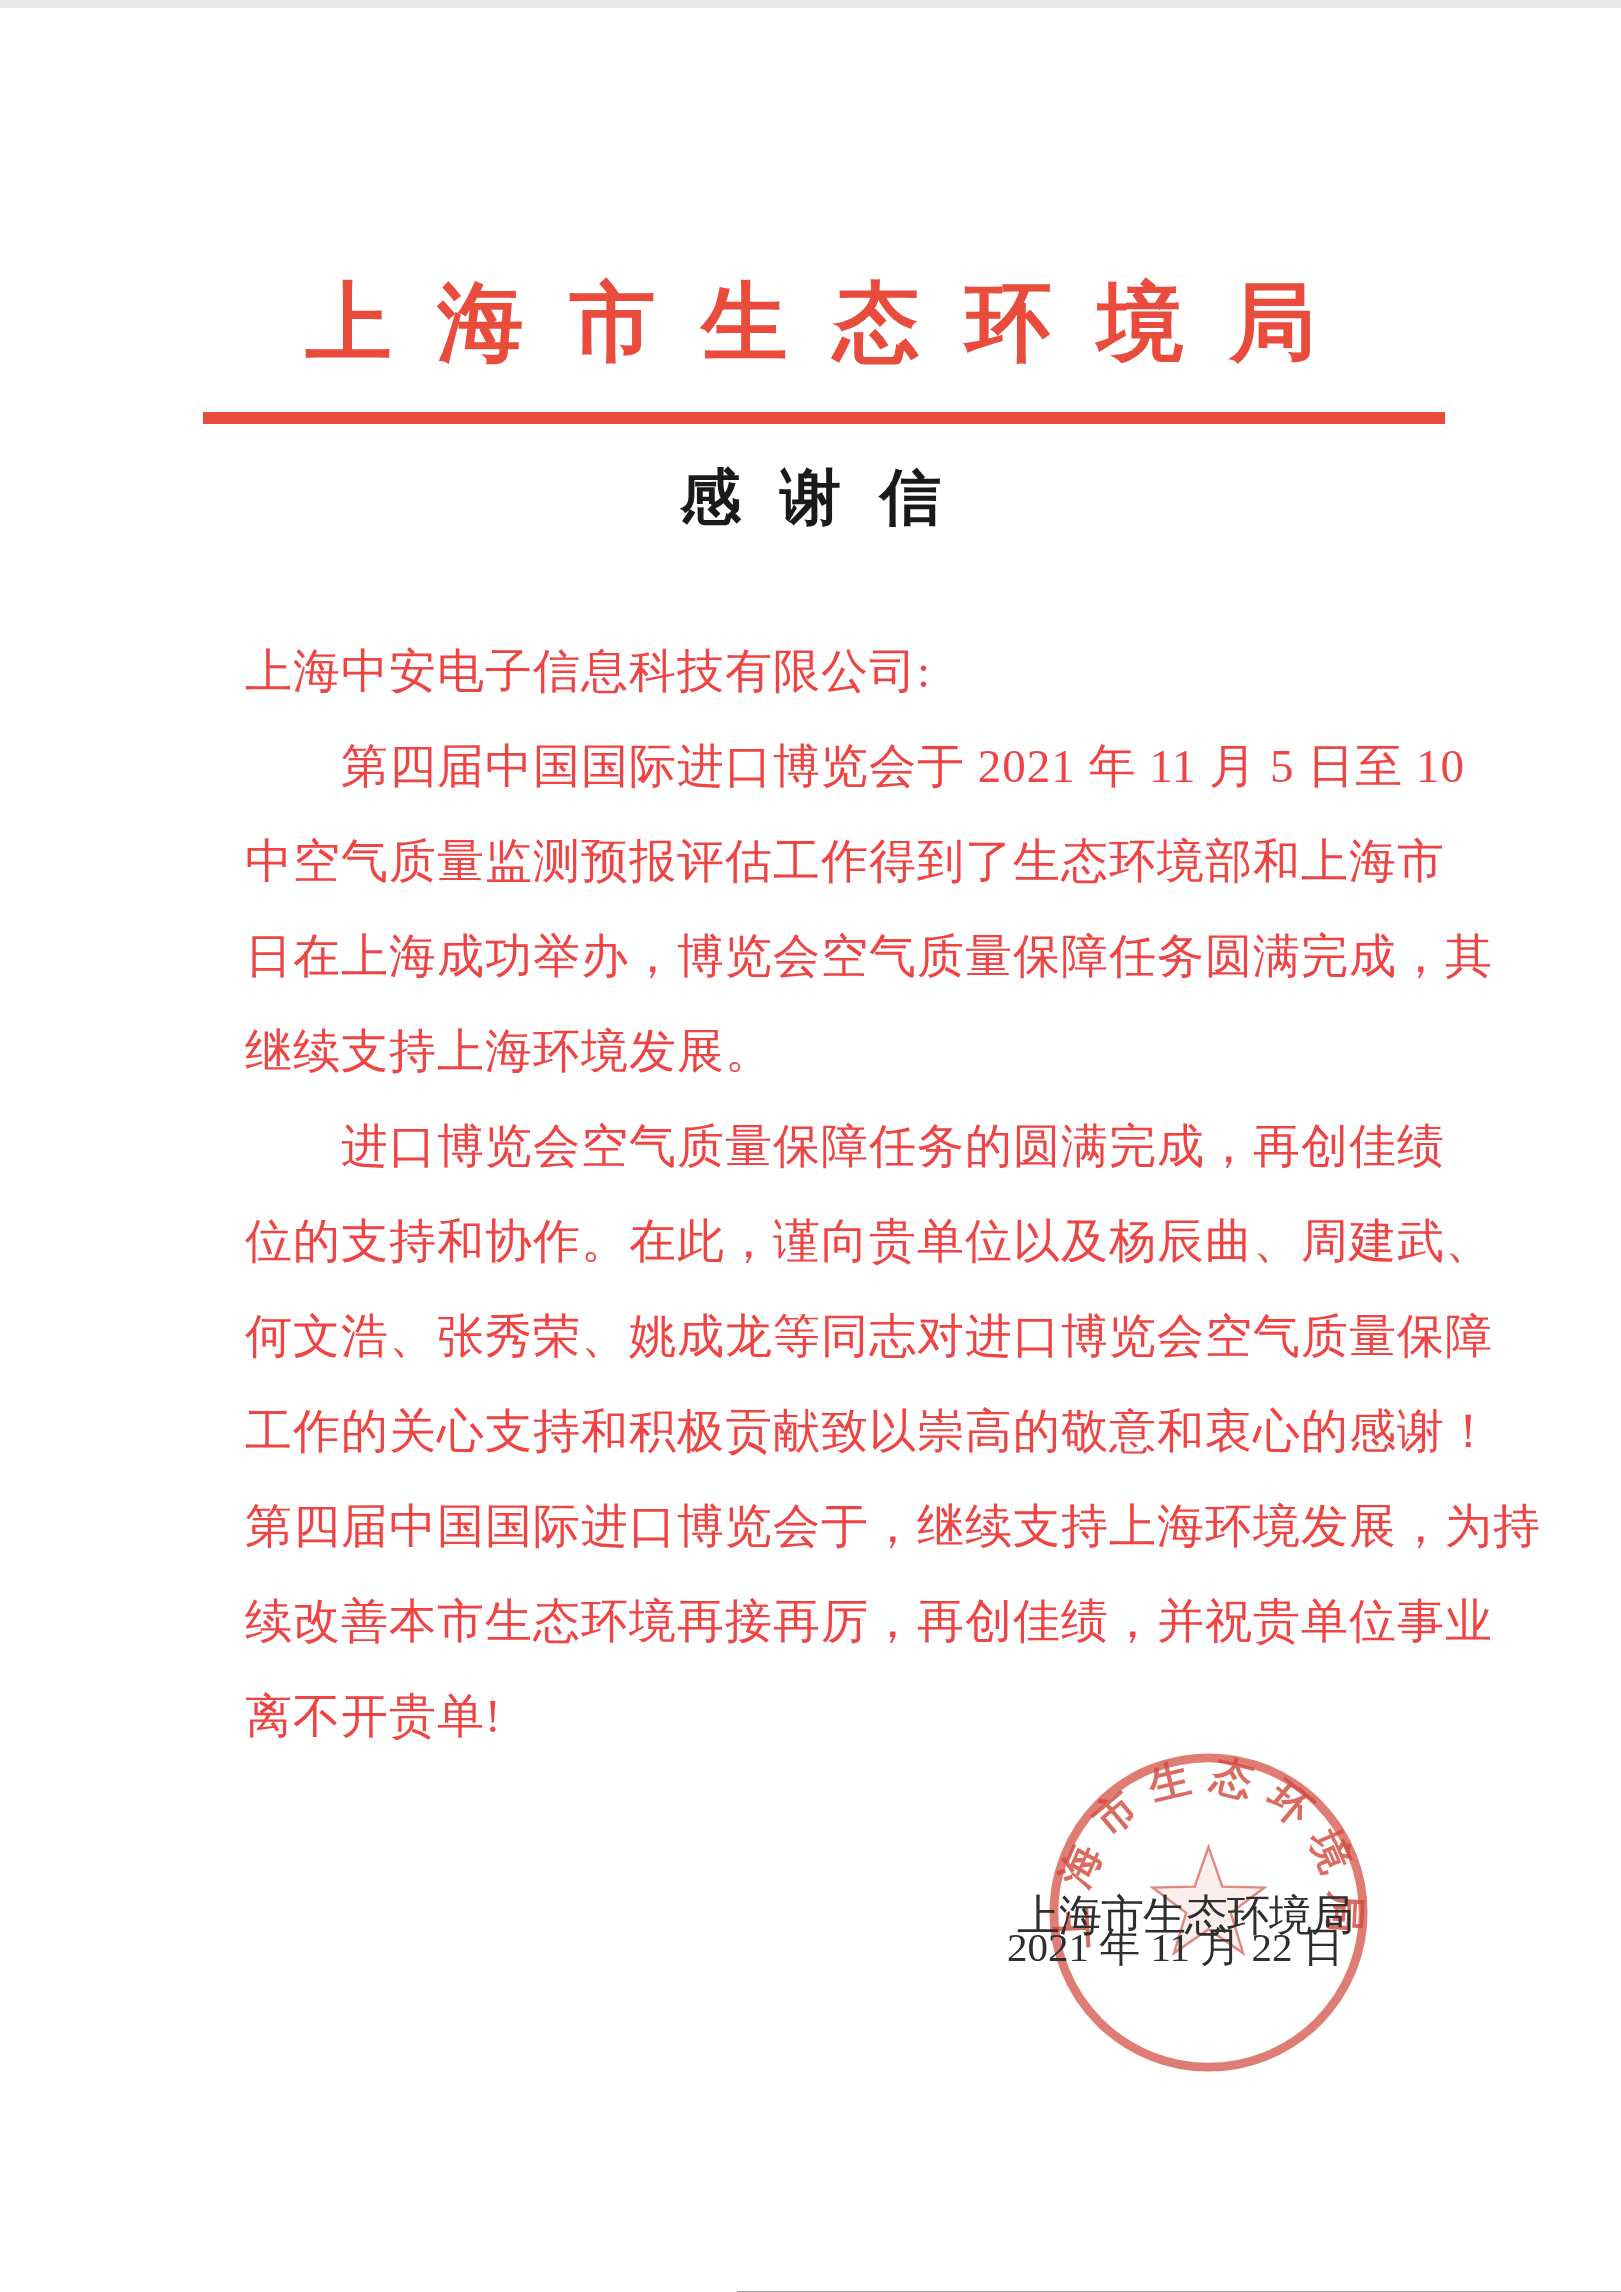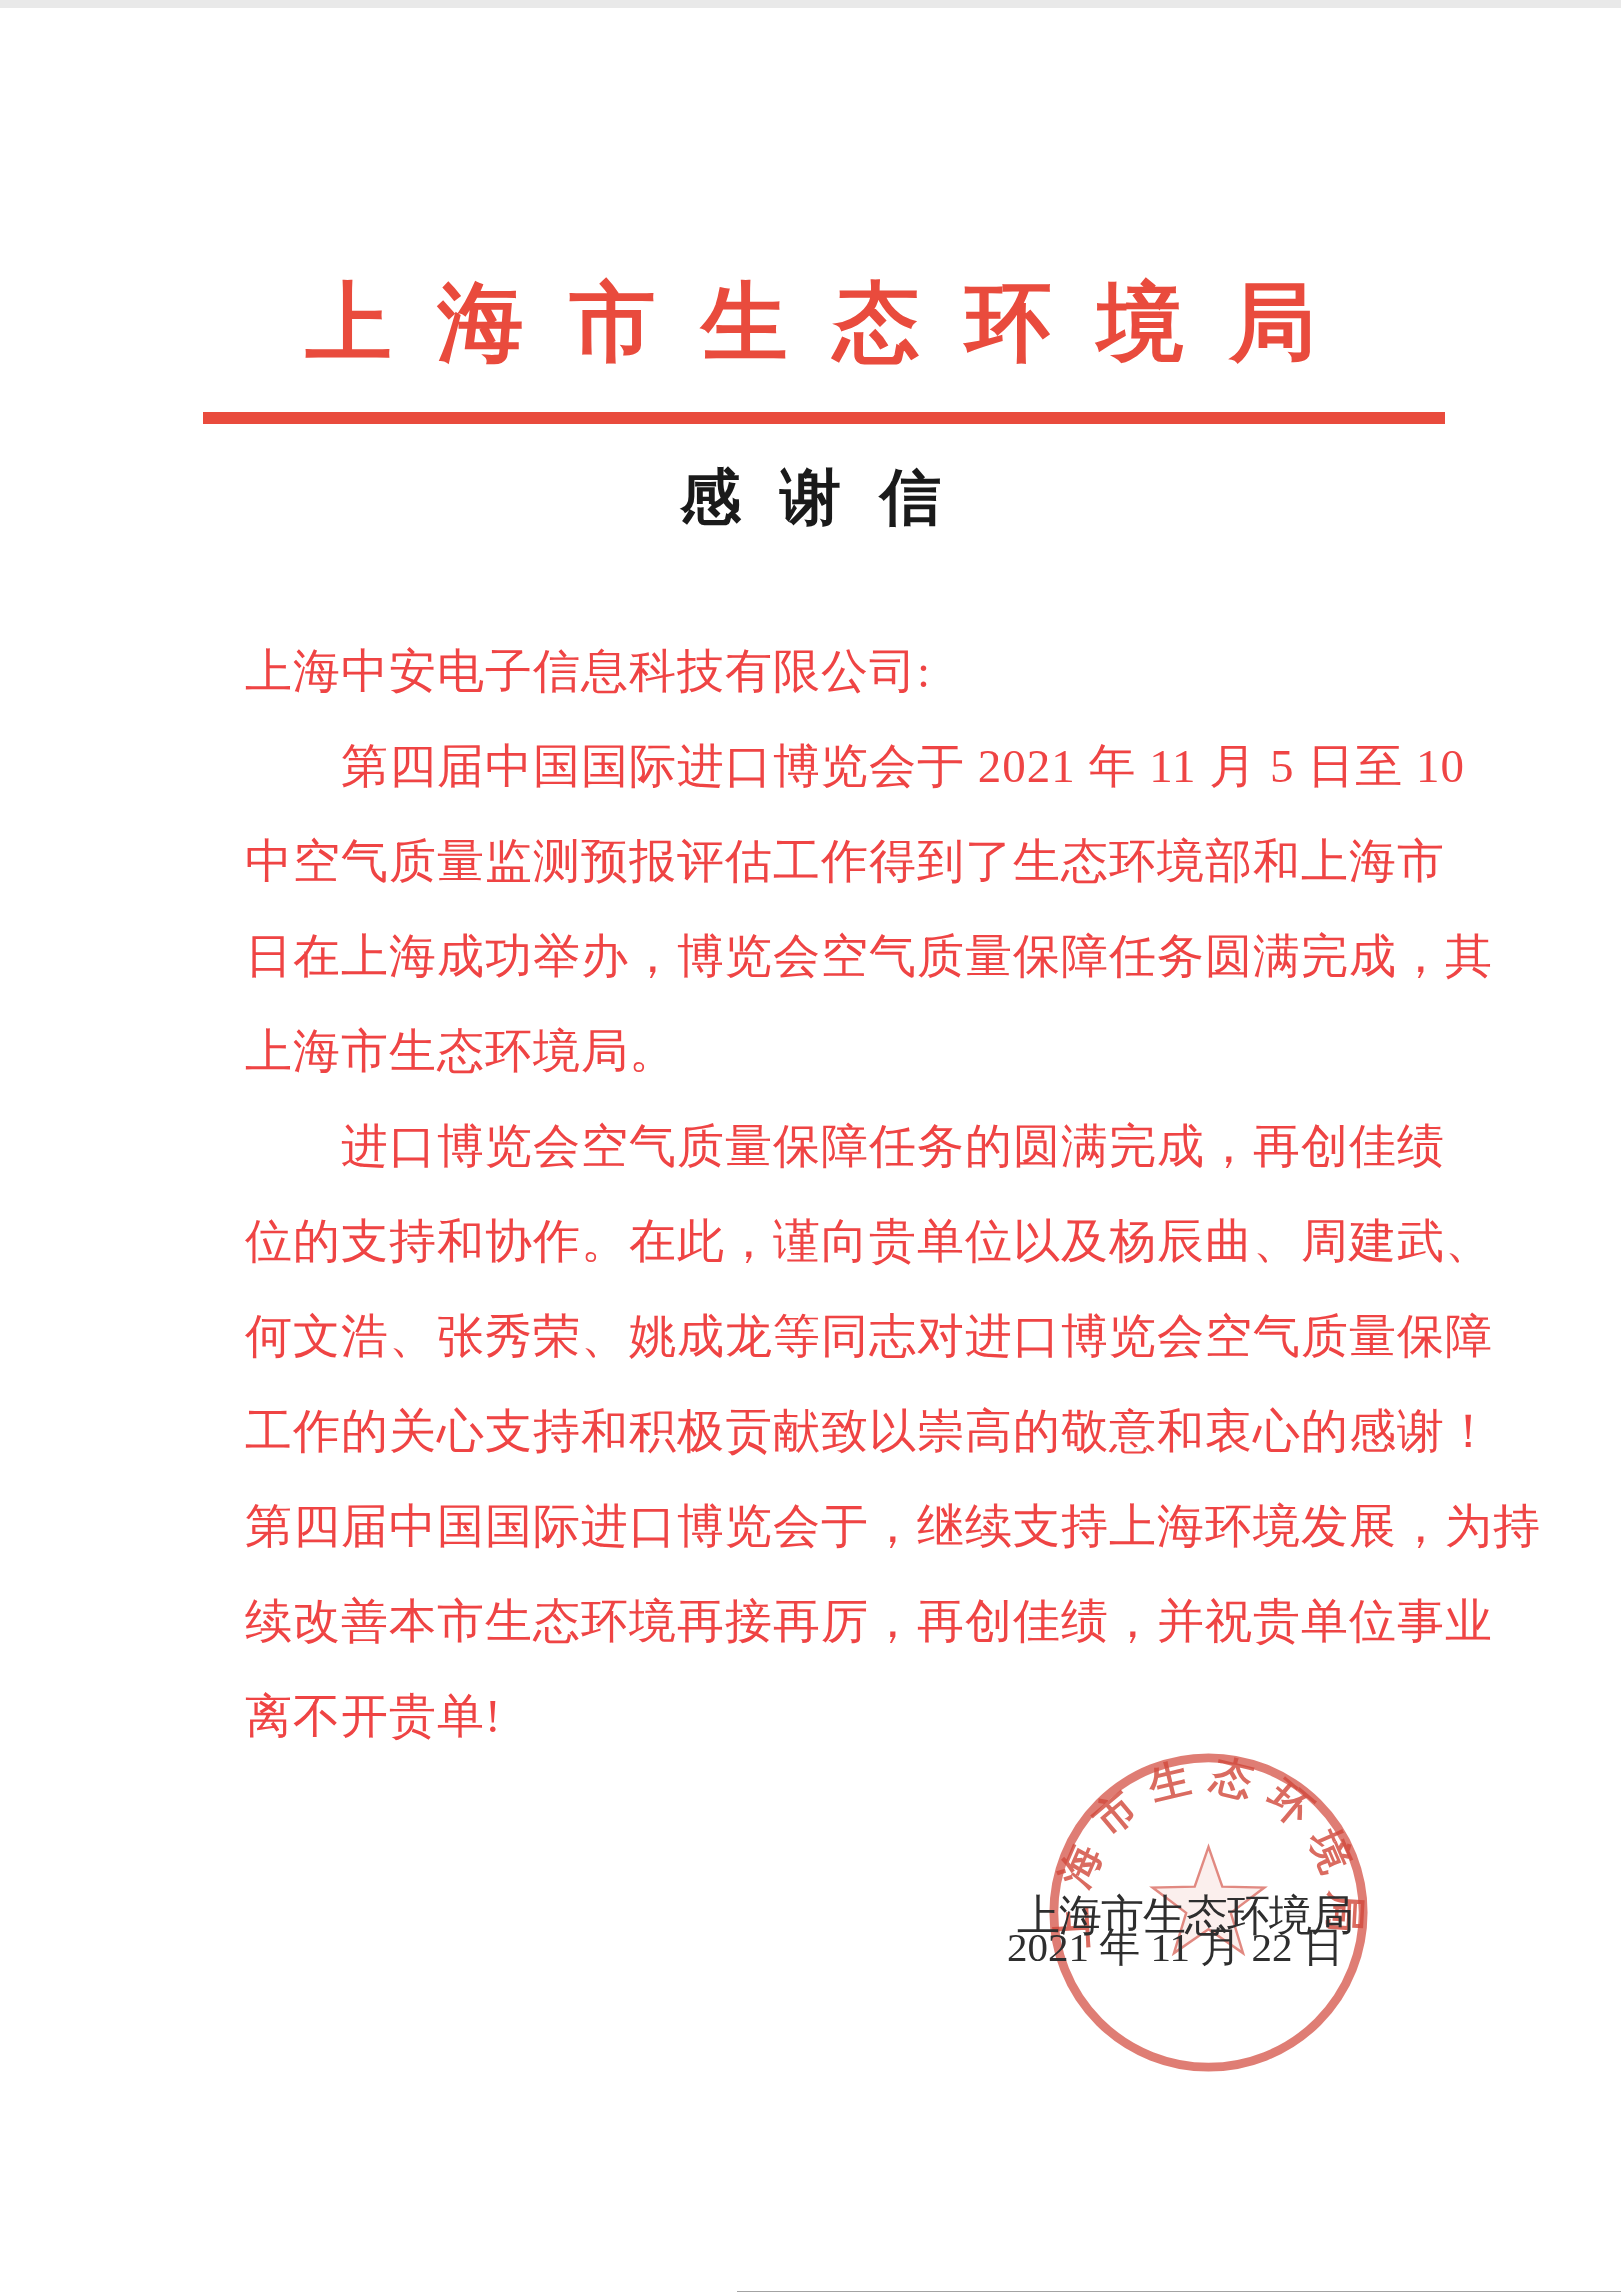--- a/index.html
+++ b/index.html
@@ -111,21 +111,21 @@
 
   <div class="red-rule"></div>
 
   <div class="doc-title">感谢信</div>
 
   <div class="letter-body">
     <div class="line">上海中安电子信息科技有限公司:</div>
     <div class="line indent">第四届中国国际进口博览会于 2021 年 11 月 5 日至 10</div>
     <div class="line">中空气质量监测预报评估工作得到了生态环境部和上海市</div>
     <div class="line">日在上海成功举办，博览会空气质量保障任务圆满完成，其</div>
-    <div class="line">上海市生态环境局。</div>
+    <div class="line">继续支持上海环境发展。</div>
     <div class="line indent">进口博览会空气质量保障任务的圆满完成，再创佳绩</div>
     <div class="line">位的支持和协作。在此，谨向贵单位以及杨辰曲、周建武、</div>
     <div class="line">何文浩、张秀荣、姚成龙等同志对进口博览会空气质量保障</div>
     <div class="line">工作的关心支持和积极贡献致以崇高的敬意和衷心的感谢！</div>
     <div class="line">第四届中国国际进口博览会于，继续支持上海环境发展，为持</div>
     <div class="line">续改善本市生态环境再接再厉，再创佳绩，并祝贵单位事业</div>
     <div class="line">离不开贵单!</div>
   </div>
 
   <svg class="stamp" viewBox="0 0 330 330" xmlns="http://www.w3.org/2000/svg">

